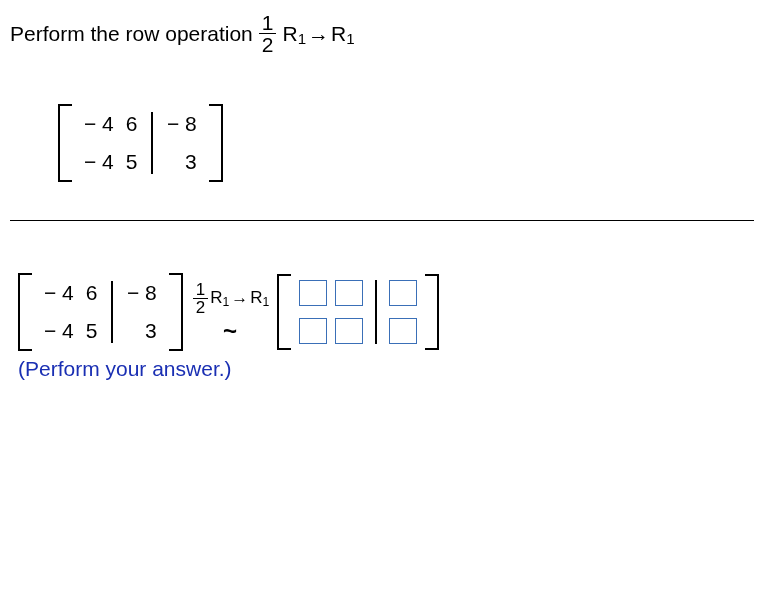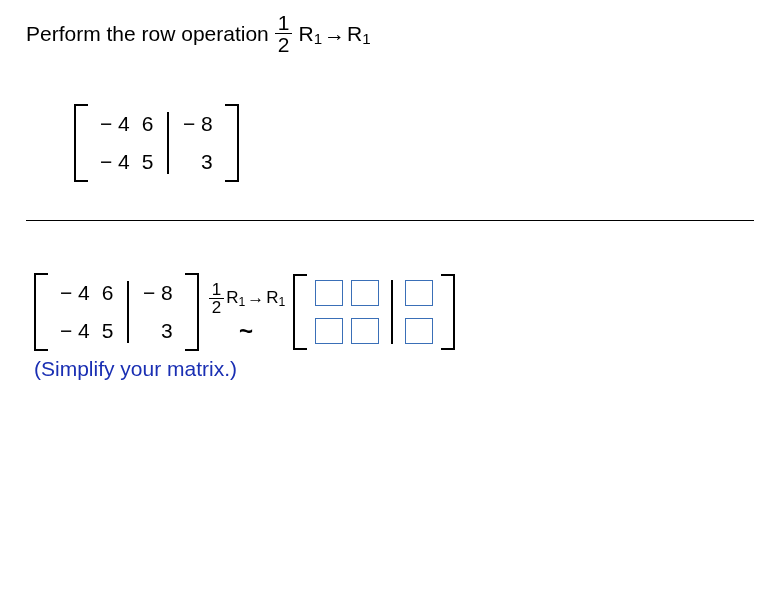--- a/index.html
+++ b/index.html
@@ -6,21 +6,21 @@
     margin: 0;
     padding: 0;
     width: 764px;
     height: 616px;
     font-family: Arial, Helvetica, sans-serif;
     background: #fff;
     color: #000;
     font-size: 21px;
   }
   .page {
-    padding: 8px 10px 10px 26px;
+    padding: 8px 10px 10px 10px;
     box-sizing: border-box;
   }
   .question-line {
     display: flex;
     align-items: center;
     flex-wrap: wrap;
     gap: 4px;
     margin-top: 4px;
   }
   .frac {
@@ -265,16 +265,16 @@
         </div>
         <div class="bracket-col right">
           <div class="cap"></div>
             <div class="bar"></div>
             <div class="cap"></div>
         </div>
       </div>
 
     </div>
 
-    <div class="simplify">(Simplify your matrix.)</div>
+    <div class="simplify">(Perform your answer.)</div>
   </div>
 
 </div>
 
 </body></html>

